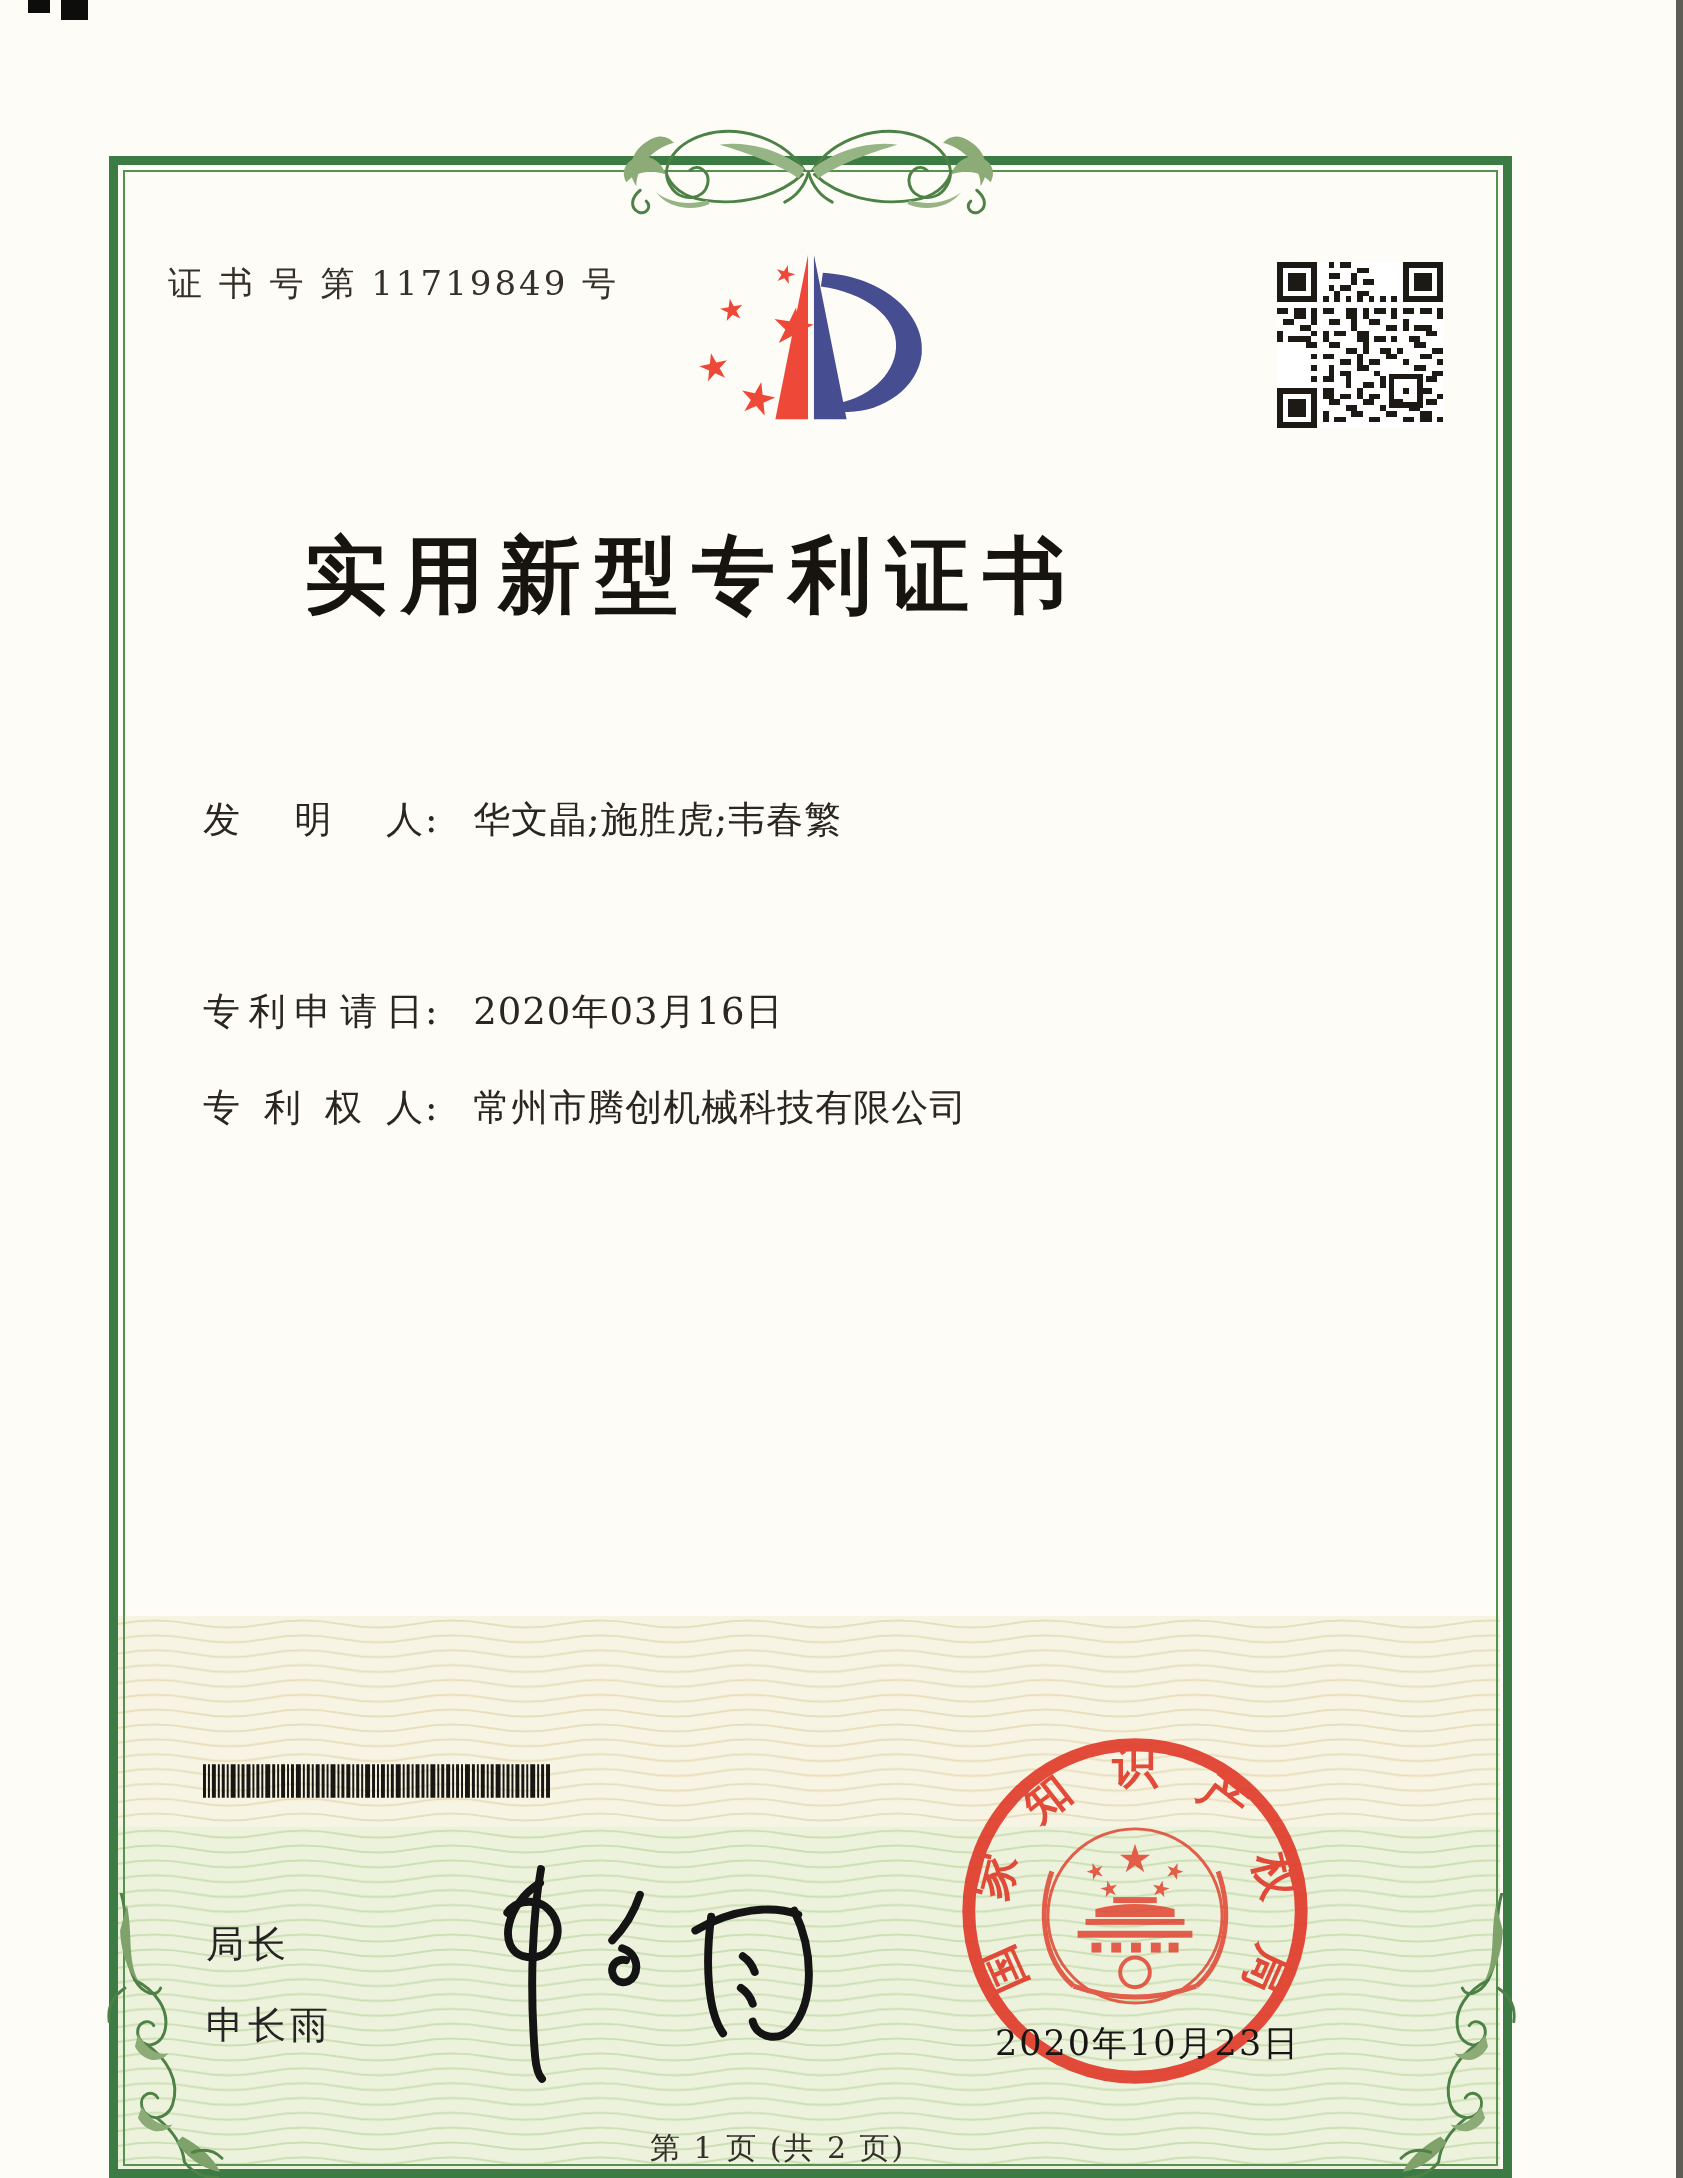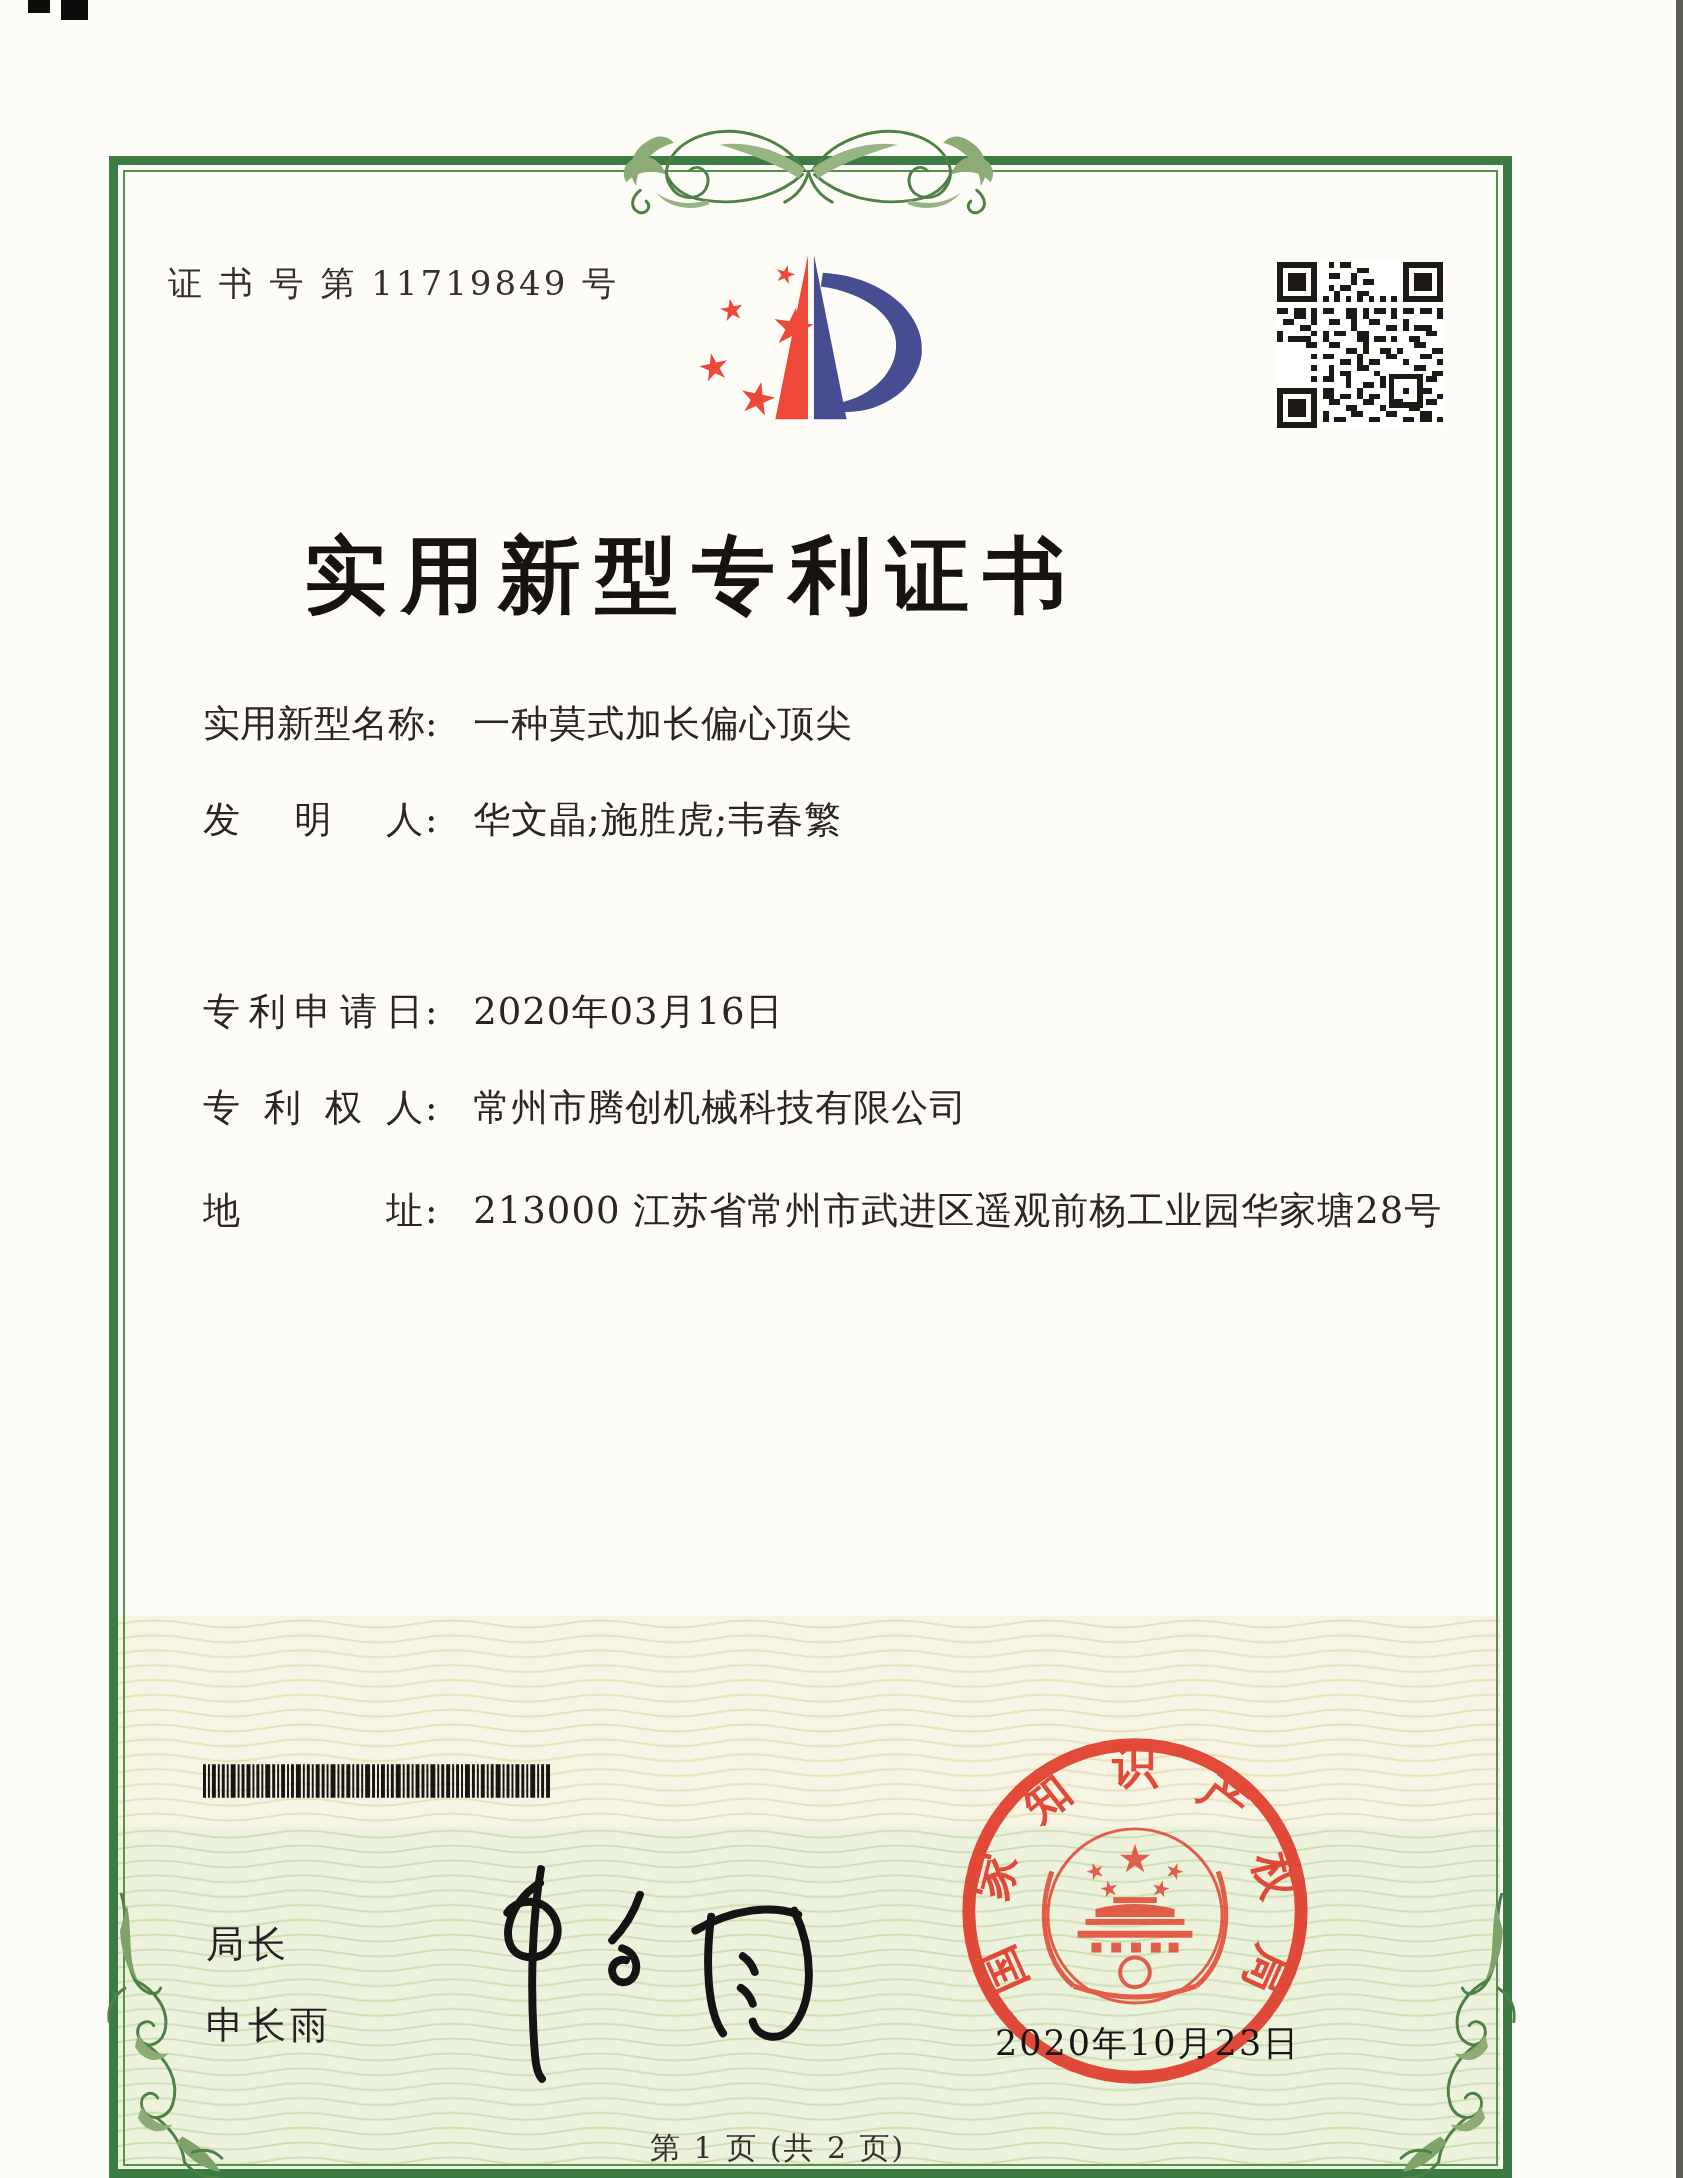--- a/index.html
+++ b/index.html
@@ -171,39 +171,31 @@
                M9 18h1v2H9zM11 19h2v1h-2zM14 18h2v1h-2zM17 19h1v1h-1zM24 18h2v1h-2zM27 19h2v1h-2z
                M8 20h2v1H8zM12 20h1v2h-1zM15 21h2v1h-2zM18 20h1v2h-1zM26 20h2v1h-2z
                M8 22h2v2H8zM11 23h2v1h-2zM14 22h1v2h-1zM16 23h2v1h-2zM25 22h2v1h-2zM28 23h1v1h-1z
                M9 24h2v1H9zM12 25h2v1h-2zM15 24h2v1h-2zM18 25h1v1h-1zM20 24h2v1h-2zM23 25h2v1h-2zM26 24h2v1h-2z
                M8 26h1v2H8zM10 27h2v1h-2zM13 26h2v1h-2zM16 27h2v1h-2zM19 26h2v1h-2zM22 27h2v1h-2zM25 26h2v2h-2zM28 27h1v1h-1z"></path>
     </g>
   </svg>
 
   <div class="doc-title">实用新型专利证书</div>
 
-  <div class="frow" style="top:699px;">
-    <span class="flabel">实用新型名称</span><span class="fcolon">:</span>
-    <span class="fvalue">一种莫式加长偏心顶尖</span>
-  </div>
   <div class="frow" style="top:795px;">
     <span class="flabel">发明人</span><span class="fcolon">:</span>
     <span class="fvalue">华文晶;施胜虎;韦春繁</span>
   </div>
   <div class="frow" style="top:987px;">
     <span class="flabel">专利申请日</span><span class="fcolon">:</span>
     <span class="fvalue">2020年03月16日</span>
   </div>
   <div class="frow" style="top:1083px;">
     <span class="flabel">专利权人</span><span class="fcolon">:</span>
     <span class="fvalue">常州市腾创机械科技有限公司</span>
-  </div>
-  <div class="frow" style="top:1186px;">
-    <span class="flabel">地址</span><span class="fcolon">:</span>
-    <span class="fvalue">213000 江苏省常州市武进区遥观前杨工业园华家塘28号</span>
   </div>
 
 
   <svg class="barcode" width="348" height="36" viewBox="0 0 352 36">
     <path fill="#181612" d="M0 0h3v34H0zM5 0h2v34H5zM9 0h4v34H9zM15 0h2v34h-2zM19 0h3v34h-3zM24 0h2v34h-2zM28 0h5v34h-5zM35 0h2v34h-2zM39 0h3v34h-3zM44 0h4v34h-4zM50 0h2v34h-2zM54 0h3v34h-3zM59 0h2v34h-2zM63 0h5v34h-5zM70 0h3v34h-3zM75 0h2v34h-2zM79 0h4v34h-4zM85 0h2v34h-2zM89 0h3v34h-3zM94 0h5v34h-5zM101 0h2v34h-2zM105 0h3v34h-3zM110 0h2v34h-2zM114 0h4v34h-4zM120 0h3v34h-3zM125 0h2v34h-2zM129 0h5v34h-5zM136 0h2v34h-2zM140 0h3v34h-3zM145 0h4v34h-4zM151 0h2v34h-2zM155 0h3v34h-3zM160 0h2v34h-2zM164 0h5v34h-5zM171 0h3v34h-3zM176 0h2v34h-2zM180 0h4v34h-4zM186 0h2v34h-2zM190 0h3v34h-3zM195 0h5v34h-5zM202 0h2v34h-2zM206 0h3v34h-3zM211 0h2v34h-2zM215 0h4v34h-4zM221 0h3v34h-3zM226 0h2v34h-2zM230 0h5v34h-5zM237 0h2v34h-2zM241 0h3v34h-3zM246 0h4v34h-4zM252 0h2v34h-2zM256 0h3v34h-3zM261 0h2v34h-2zM265 0h5v34h-5zM272 0h3v34h-3zM277 0h2v34h-2zM281 0h4v34h-4zM287 0h2v34h-2zM291 0h3v34h-3zM296 0h5v34h-5zM303 0h2v34h-2zM307 0h3v34h-3zM312 0h2v34h-2zM316 0h4v34h-4zM322 0h3v34h-3zM327 0h2v34h-2zM331 0h5v34h-5zM338 0h2v34h-2zM342 0h3v34h-3zM347 0h4v34h-4z"></path>
   </svg>
 
   <div class="sig-label" style="top:1919px;">局长</div>
   <div class="sig-label" style="top:2000px;">申长雨</div>
 

